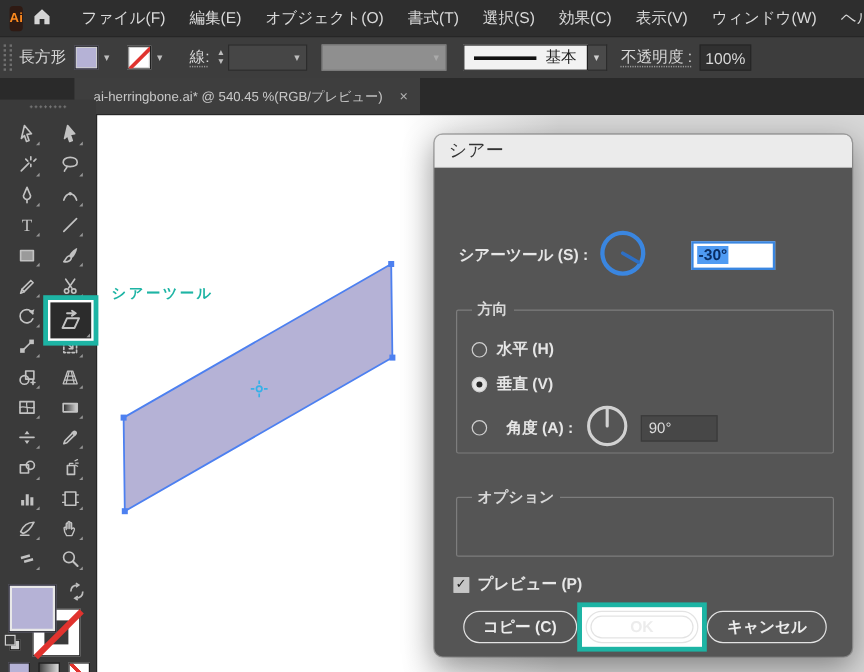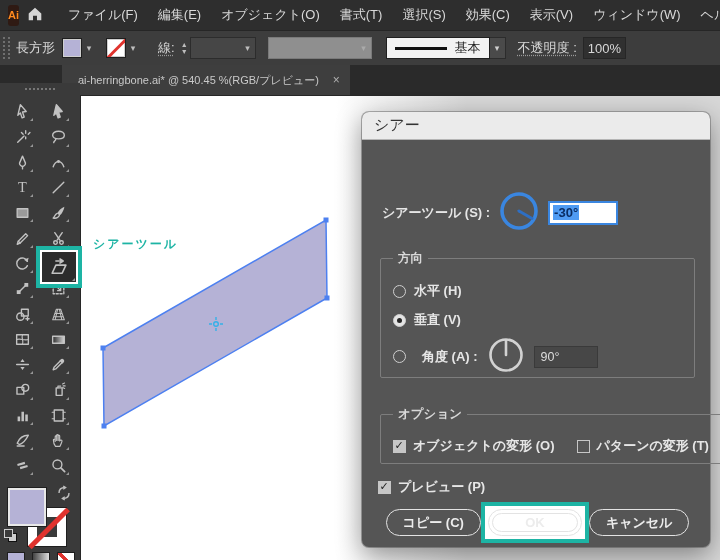--- a/index.html
+++ b/index.html
@@ -93,21 +93,21 @@
 
   
   .dialog{position:absolute;left:362px;top:112px;width:348px;height:435px;z-index:40;
     border-radius:7px;box-shadow:0 8px 26px rgba(0,0,0,.4),0 0 0 1px rgba(130,130,130,.6);
     background:#555;color:#e6e6e6;font-size:13px;}
   .dlg-title{height:28px;background:#ebebeb;border-radius:7px 7px 0 0;display:flex;align-items:center;
     padding:0 12px;color:#333;font-size:15px;border-bottom:1px solid #b5b5b5;}
   .dlg-body{position:relative;height:407px;font-weight:600;}
   .angle-row{position:absolute;left:20px;top:50px;display:flex;align-items:center;}
   .dial{margin:0 8px;}
-  .angle-input{width:70px;height:24px;background:#fff;border:2px solid #3a86e0;display:flex;align-items:center;padding-left:3px;font-size:13px;}
+  .angle-input{width:70px;height:24px;background:#fff;border:2px solid #3a86e0;display:flex;align-items:center;padding-left:3px;font-size:13px;margin-left:28px;}
   .sel-text{background:#4f9bf3;color:#0a2d63;padding:0 1px;font-weight:600;}
   fieldset{position:absolute;border:1px solid #7d7d7d;border-radius:2px;margin:0;padding:4px 12px 10px;}
   fieldset legend{padding:0 5px;font-size:12.5px;color:#d8d8d8;font-weight:600;}
   .fs-direction{left:18px;top:110px;width:315px;height:128px;}
   .fs-options{left:18px;top:266px;width:315px;height:58px;}
   .radio-row{display:flex;align-items:center;margin-top:11px;}
   .radio{width:13px;height:13px;border:1.5px solid #cfcfcf;border-radius:50%;margin-right:8px;flex:none;position:relative;}
   .radio.selected{background:#e4e4e4;}
   .radio.selected::after{content:"";position:absolute;inset:3px;border-radius:50%;background:#262626;}
   .angle-sub{display:flex;align-items:center;margin-top:6px;}
@@ -527,30 +527,20 @@
             </svg>
           </span>
           <div class="small-input">
             <span>90°</span>
           </div>
         </div>
       </fieldset>
 
       <fieldset class="fs-options">
         <legend>オプション</legend>
-        <div class="cb-row">
-          <div class="cb-item">
-            <span class="checkbox checked"></span>
-            <span>オブジェクトの変形 (O)</span>
-          </div>
-          <div class="cb-item">
-            <span class="checkbox"></span>
-            <span>パターンの変形 (T)</span>
-          </div>
-        </div>
       </fieldset>
 
       <div class="preview-row">
         <span class="checkbox checked"></span>
         <span>プレビュー (P)</span>
       </div>
 
       <div class="btn-row">
         <button class="dlg-btn">コピー (C)</button>
         <div class="ok-highlight">

